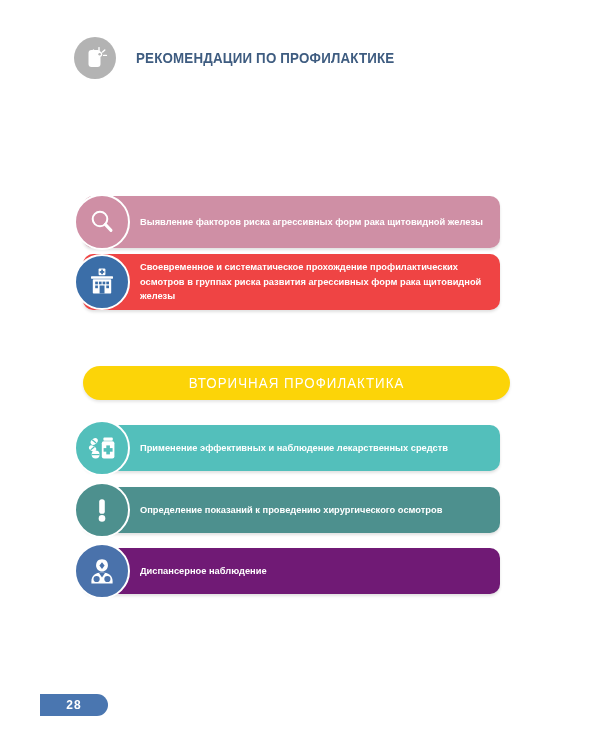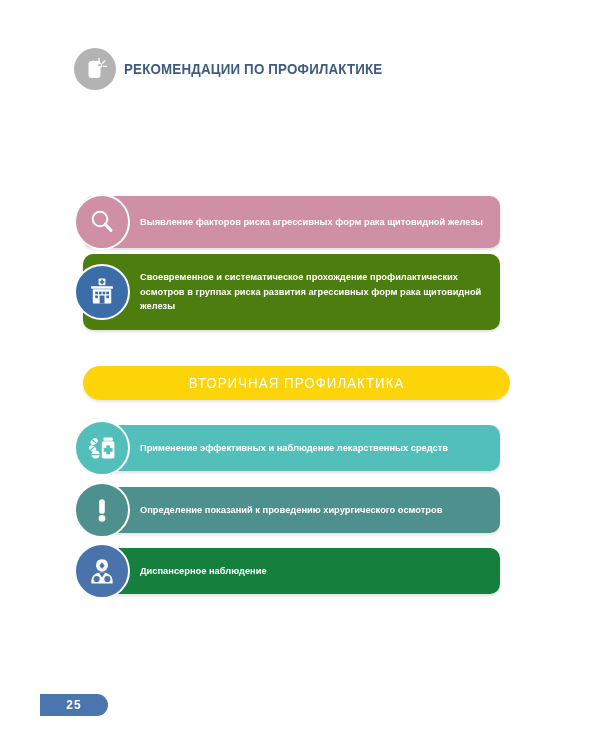--- a/index.html
+++ b/index.html
@@ -18,24 +18,24 @@
   .page {
     position: absolute;
     inset: 0;
     background: #ffffff;
   }
 
   
   .header {
     position: absolute;
     left: 74px;
-    top: 48px;
-    display: flex;
-    align-items: center;
-    gap: 8px;
+    top: 37px;
+    display: flex;
+    align-items: center;
+    gap: 20px;
   }
   .header-badge {
     width: 42px;
     height: 42px;
     border-radius: 50%;
     background: #b3b3b3;
     display: flex;
     align-items: center;
     justify-content: center;
     flex: none;
@@ -111,43 +111,43 @@
   
   .row-risk {
     top: 196px;
     height: 52px;
     background: #cf8fa5;
   }
   .row-risk .row-icon { background: #cf8fa5; }
 
   .row-checkups {
     top: 254px;
-    height: 76px;
-    background: #4d7c0f;
+    height: 56px;
+    background: #ef4444;
   }
   .row-checkups .row-icon { background: #3b6ea8; }
 
   .row-drugs {
     top: 425px;
     height: 46px;
     background: #53bfbb;
   }
   .row-drugs .row-icon { background: #53bfbb; }
 
   .row-surgery {
     top: 487px;
     height: 46px;
     background: #4d908e;
   }
   .row-surgery .row-icon { background: #4d908e; }
 
   .row-followup {
     top: 548px;
     height: 46px;
-    background: #15803d;
+    background: #701a75;
   }
   .row-followup .row-icon { background: #4a72ab; }
 
   
   .page-tab {
     position: absolute;
     left: 40px;
     top: 694px;
     width: 68px;
     height: 22px;
@@ -263,16 +263,16 @@
         <path d="M16 17.6 C9.6 17.6 5.4 21.0 5.4 26.2 L5.4 28.4 L26.6 28.4 L26.6 26.2 C26.6 21.0 22.4 17.6 16 17.6 Z" fill="#ffffff"></path>
         <circle cx="10.6" cy="24.0" r="3.1" fill="#4a72ab"></circle>
         <circle cx="21.4" cy="24.0" r="3.1" fill="#4a72ab"></circle>
         <path d="M13.0 17.9 L16 22.4 L19.0 17.9 L16 17.4 Z" fill="#4a72ab"></path>
       </svg>
     </div>
     <div class="row-text">Диспансерное наблюдение</div>
   </div>
 
   <div class="page-tab">
-    <span class="page-number">25</span>
+    <span class="page-number">28</span>
   </div>
 
 </div>
 
 </body></html>

